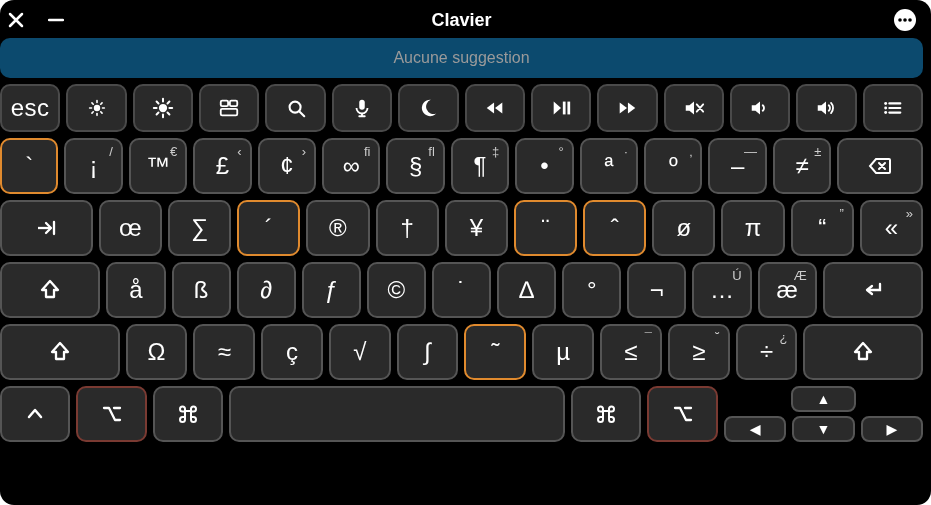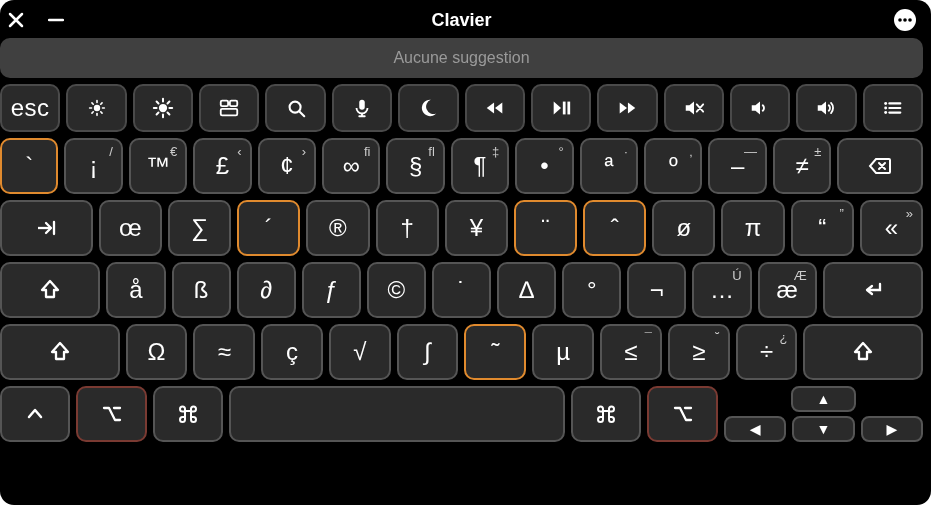--- a/index.html
+++ b/index.html
@@ -13,21 +13,21 @@
     .titlebar {
       position:relative; height:28px; display:flex; align-items:center;
       justify-content:center;
     }
     .titlebar .title { color:#fff; font-weight:700; font-size:18px; }
     .titlebar .close-icon { position:absolute; left:8px; top:6px; }
     .titlebar .minimize-icon { position:absolute; left:48px; top:6px; }
     .titlebar .more-icon { position:absolute; right:6px; top:2px; }
 
     .suggestion-bar {
-      margin-top:4px; height:40px; border-radius:10px; background:#404040;
+      margin-top:4px; height:40px; border-radius:10px; background:#0c4a6e;
       display:flex; align-items:center; justify-content:center;
       color:#9a9a9a; font-size:16px; font-weight:500;
     }
 
     .kbd { margin-top:6px; display:flex; flex-direction:column; gap:6px; flex:1; }
     .row { display:flex; gap:6px; }
 
     .key {
       position:relative; background:#2a2a2a; border:2px solid #555;
       border-radius:10px; height:56px; flex:1;

